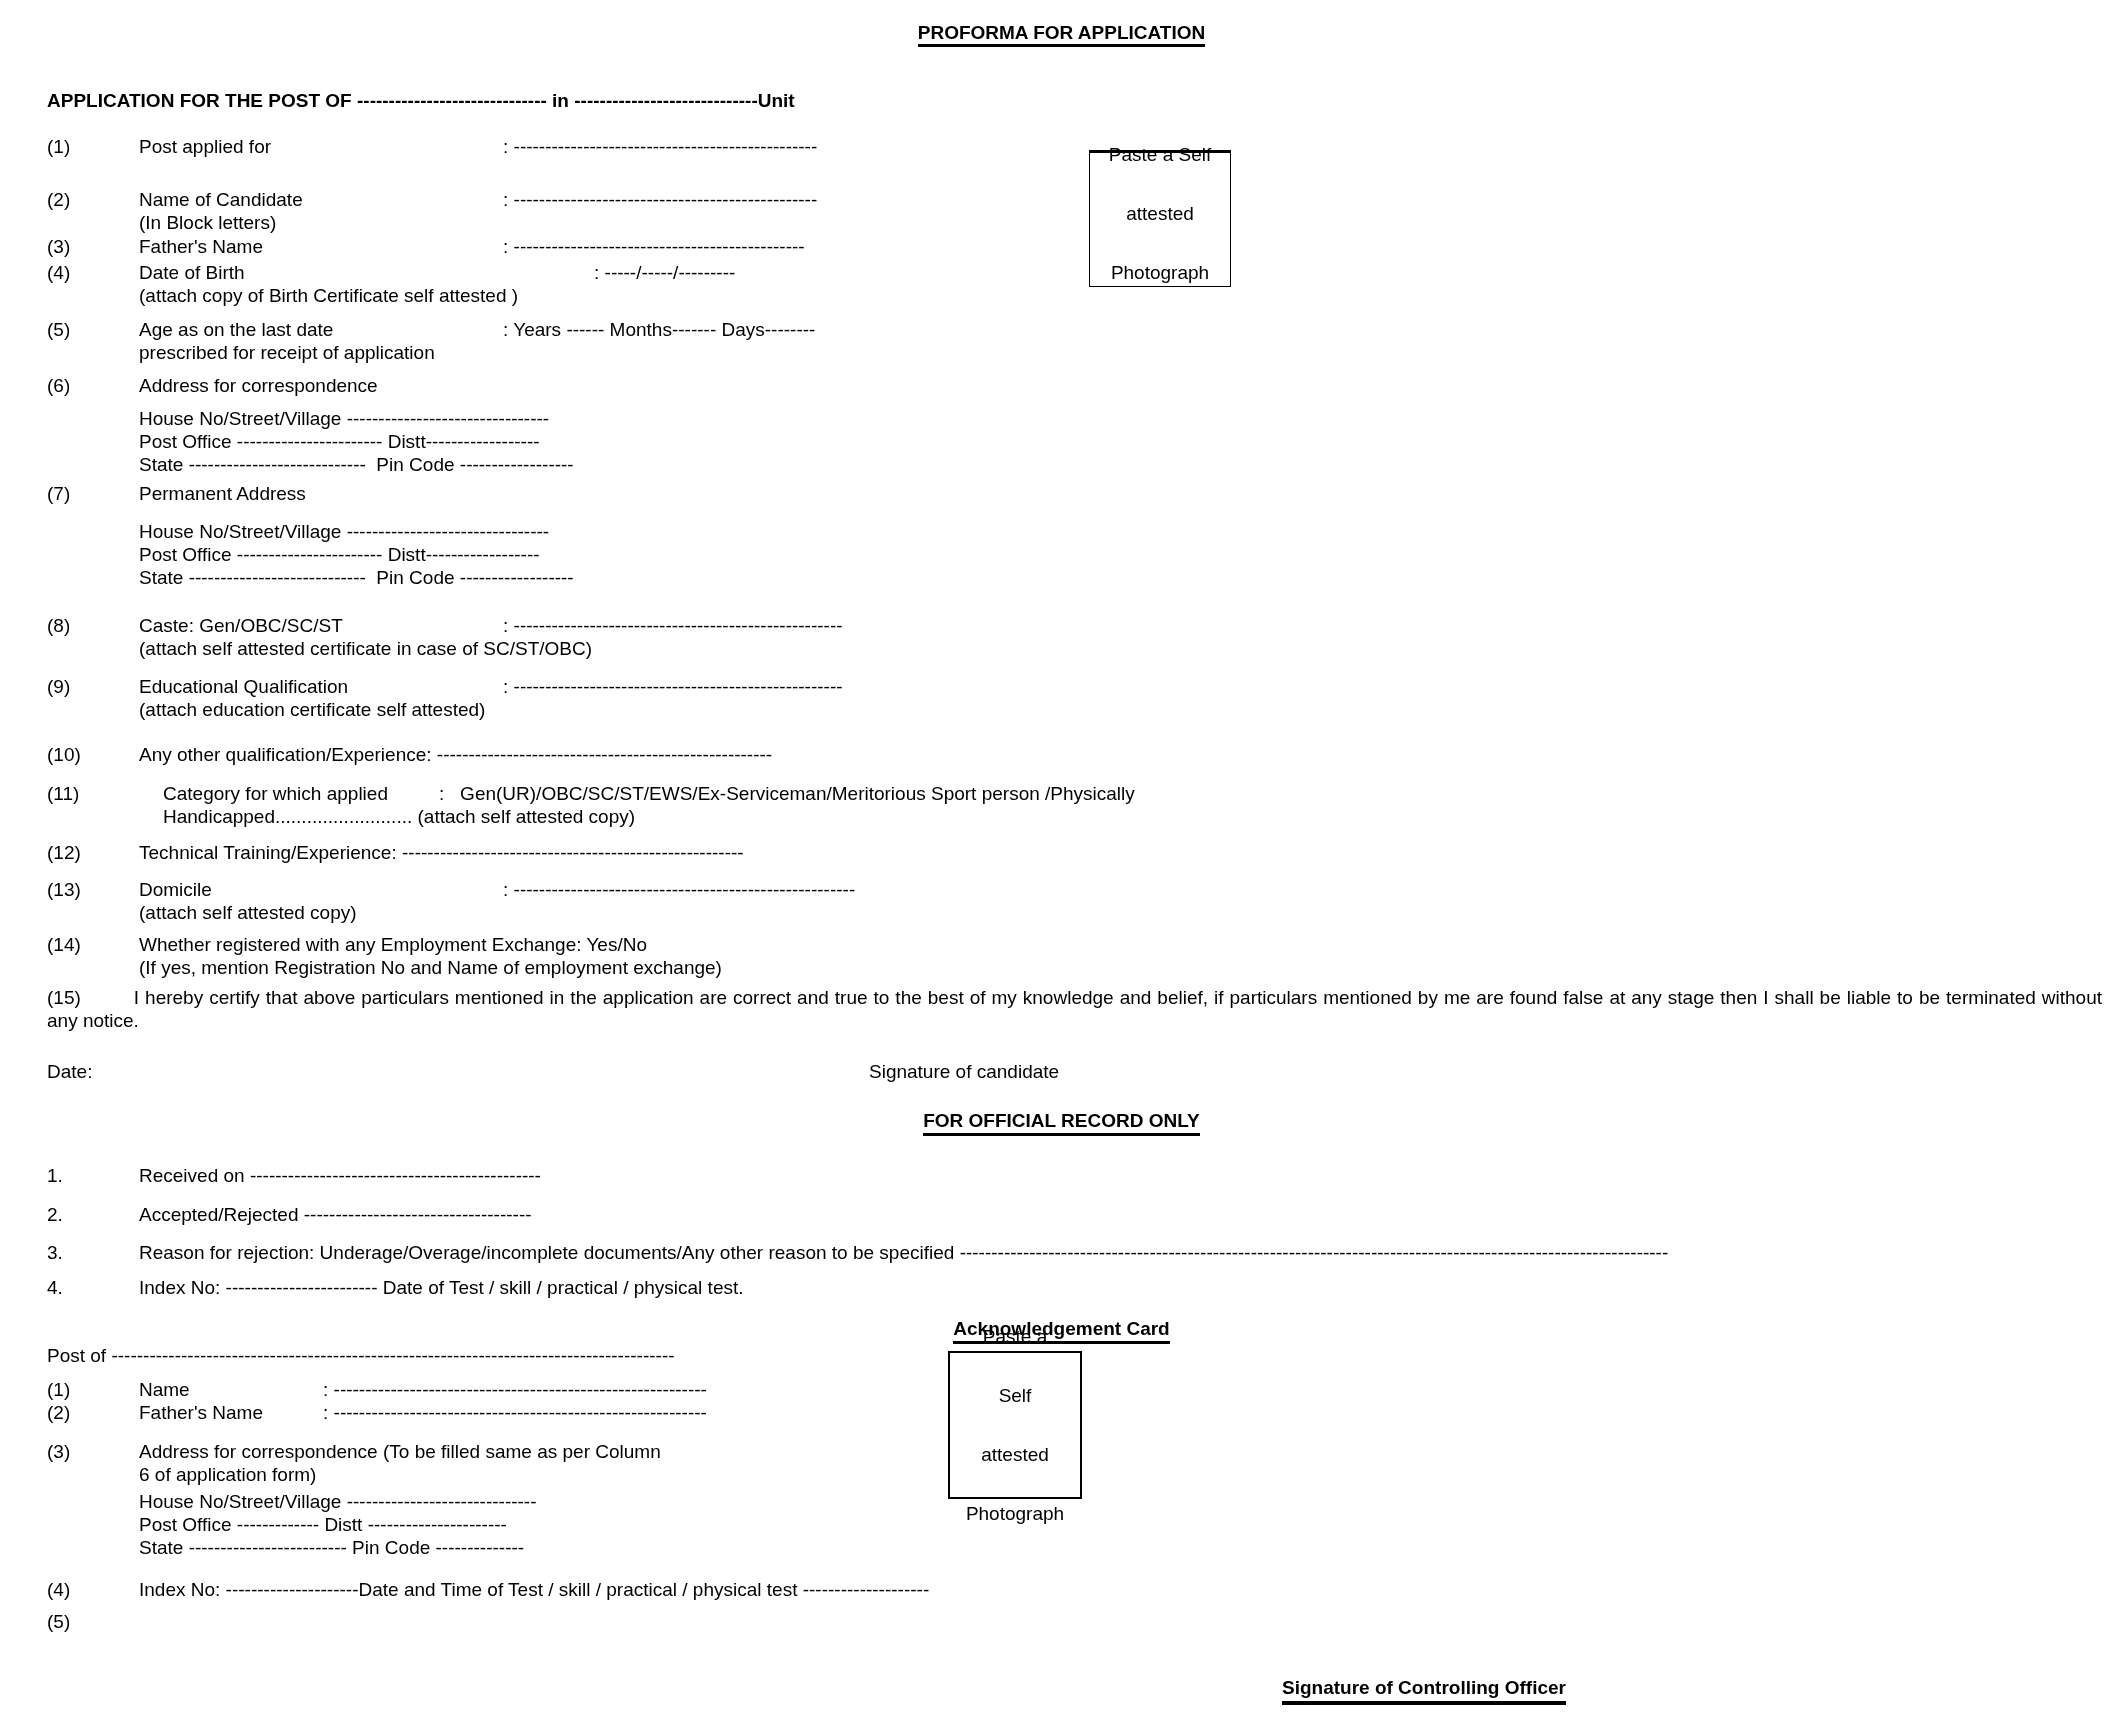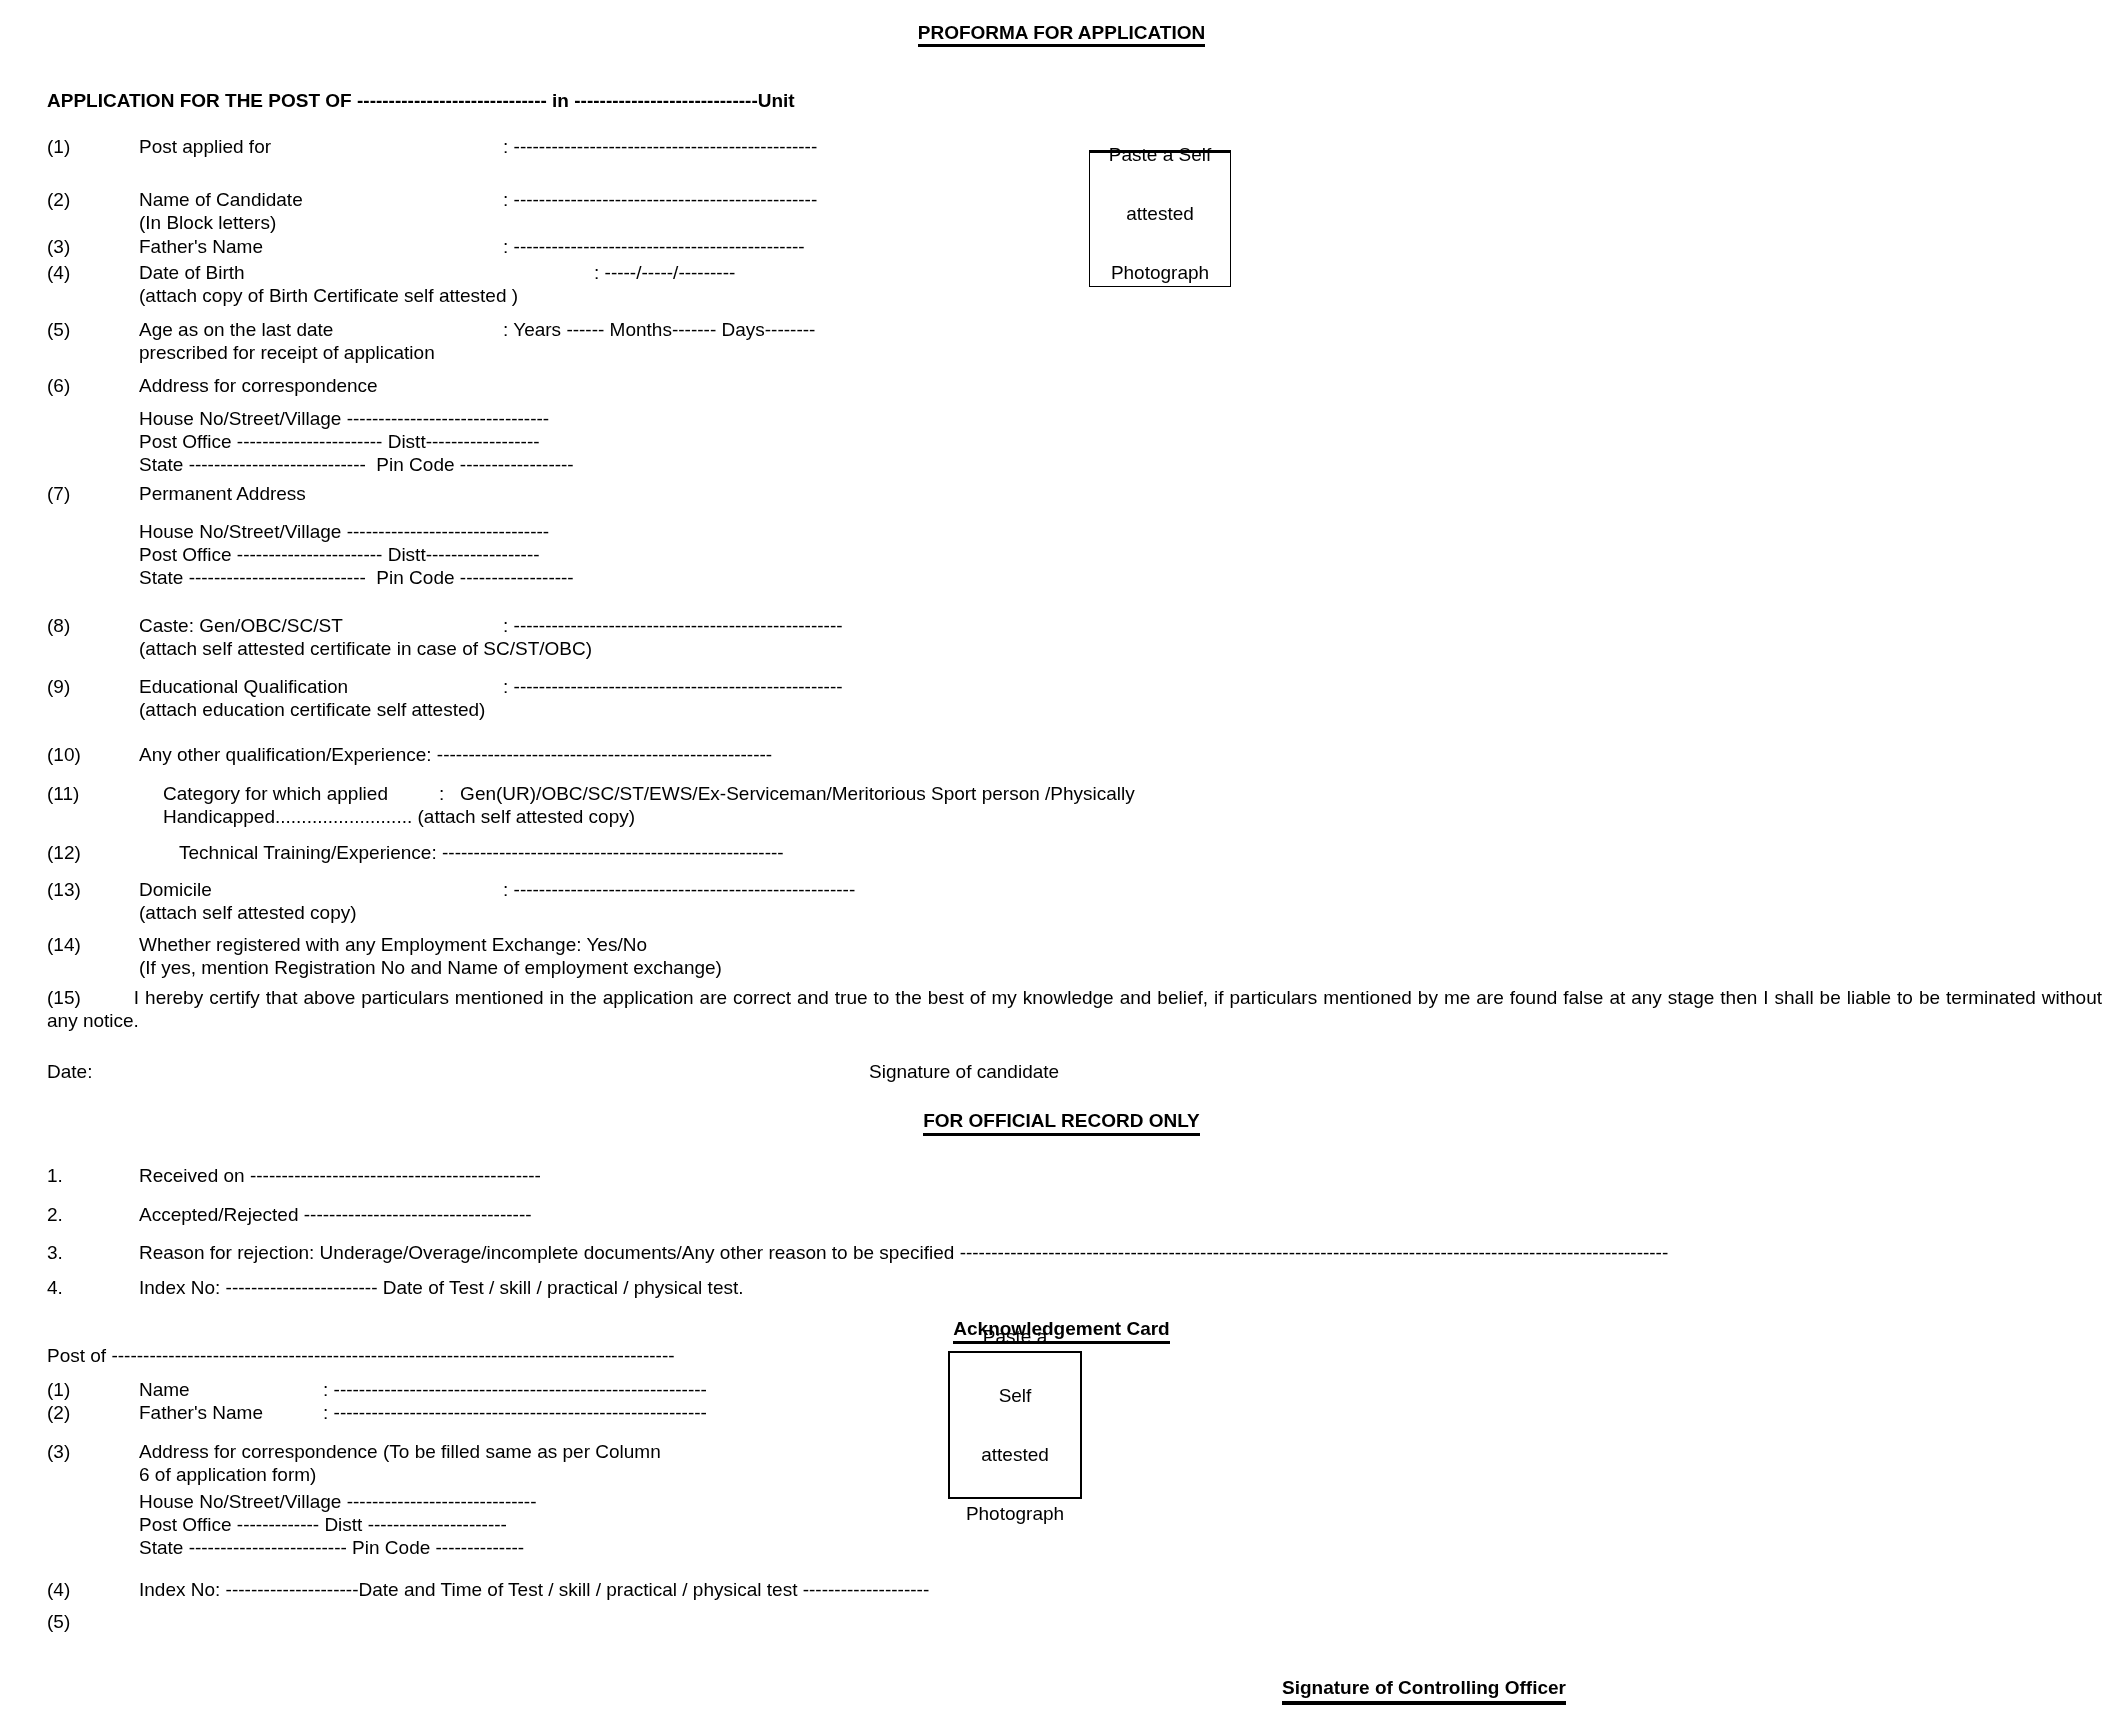--- a/index.html
+++ b/index.html
@@ -152,21 +152,21 @@
     <div class="num pre">(11)</div>
     <div>
       <div class="row">
         <div class="label-cat pre">Category for which applied</div>
         <div class="pre">:   Gen(UR)/OBC/SC/ST/EWS/Ex-Serviceman/Meritorious Sport person /Physically</div>
       </div>
       <div class="pre">Handicapped.......................... (attach self attested copy)</div>
     </div>
   </div>
 
-  <div class="abs row" style="top:841px; left:47px;gap:40px;">
+  <div class="abs row" style="top:841px; left:47px;">
     <div class="num pre">(12)</div>
     <div class="pre">Technical Training/Experience: ------------------------------------------------------</div>
   </div>
 
   <div class="abs" style="top:878px; left:47px;">
     <div class="row">
       <div class="num pre">(13)</div>
       <div class="label pre">Domicile</div>
       <div class="pre">: ------------------------------------------------------</div>
     </div>

